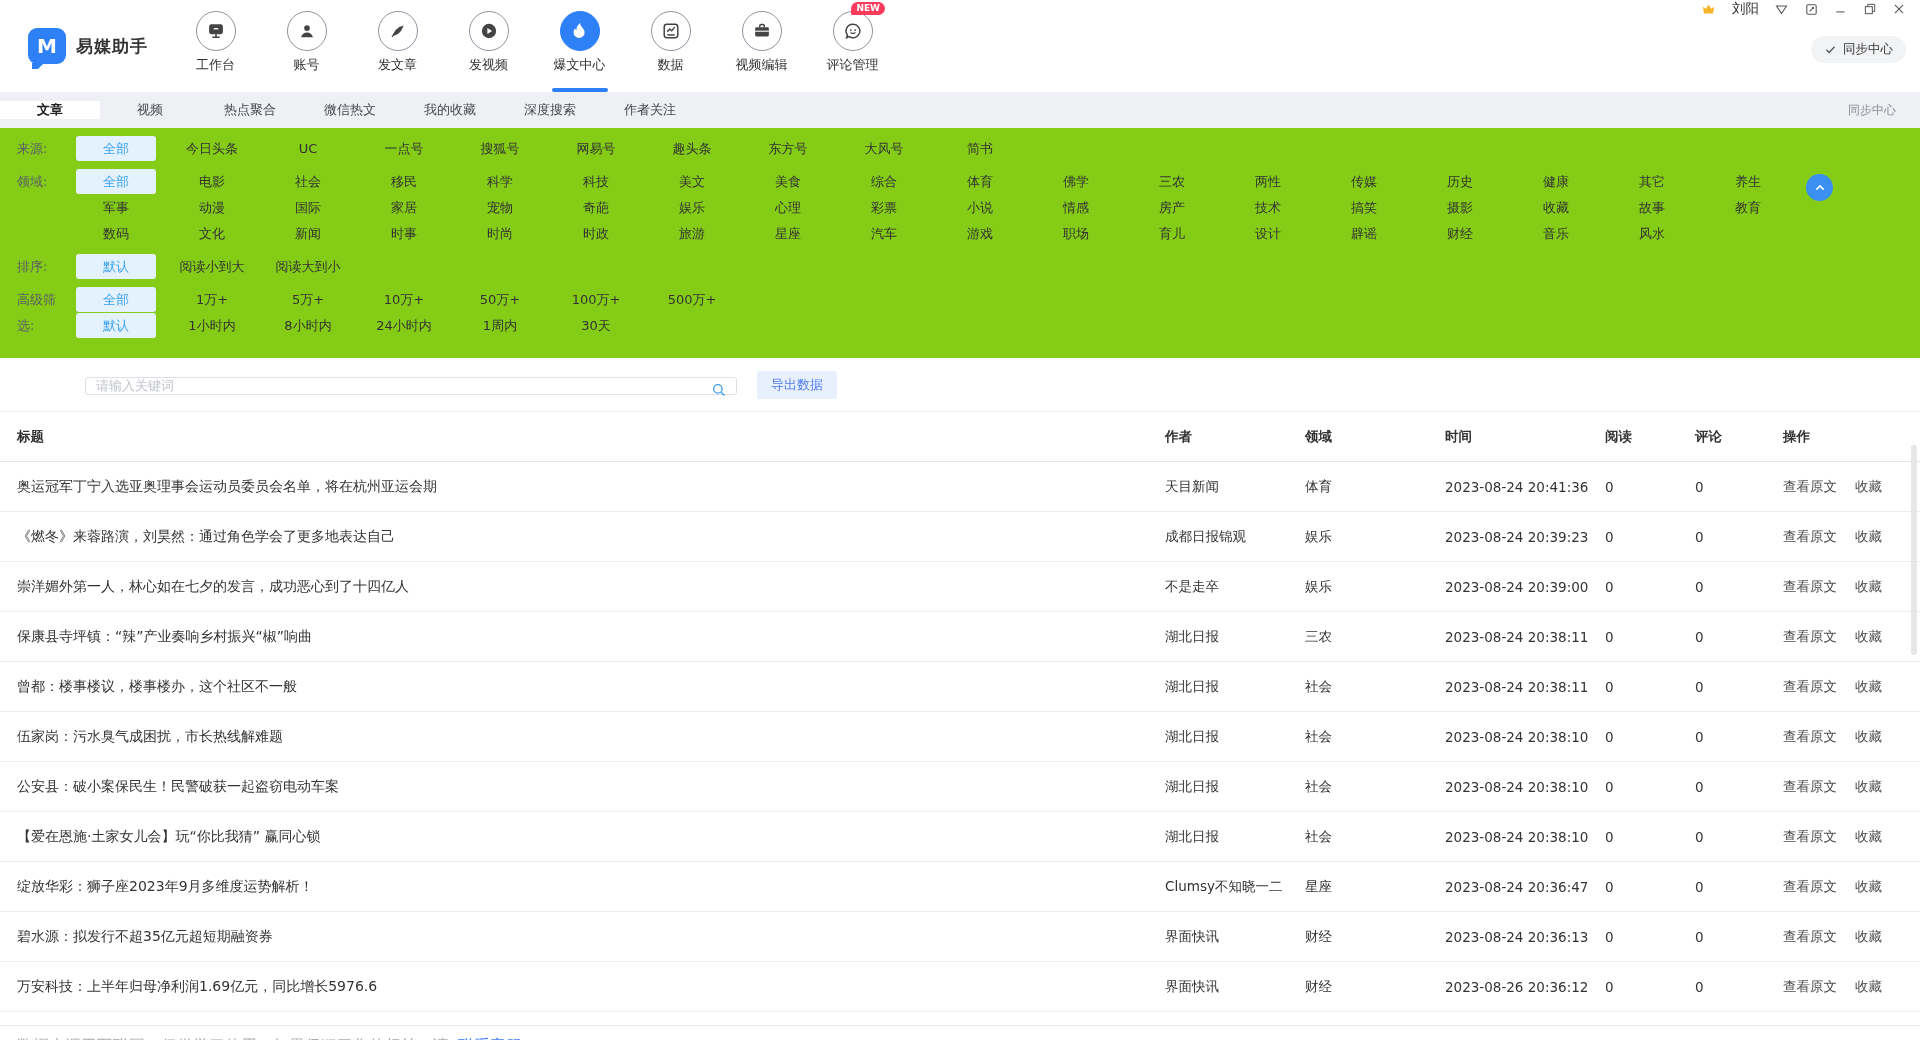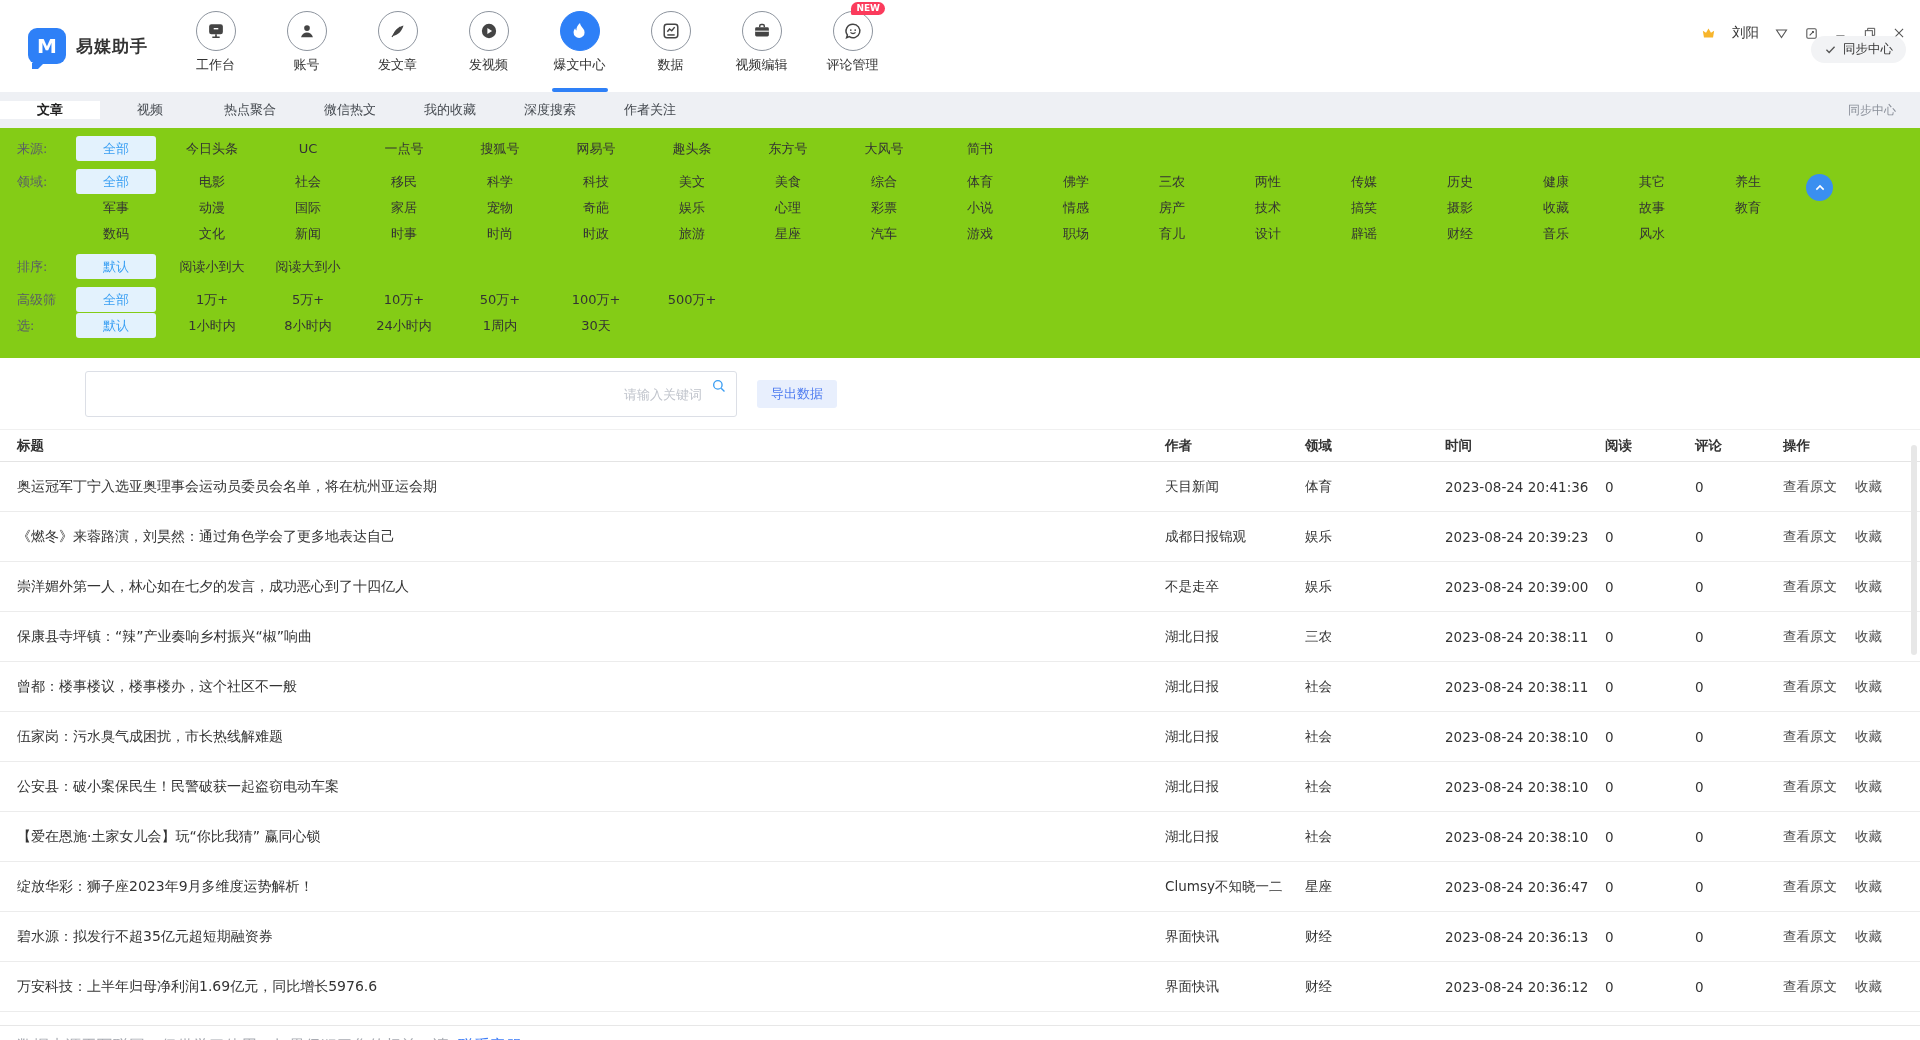--- a/index.html
+++ b/index.html
@@ -23,21 +23,21 @@
   .nav-item{width:91px;padding-top:11px;display:flex;flex-direction:column;align-items:center;
     position:relative;cursor:pointer;}
   .nav-circle{width:40px;height:40px;border:1px solid #8d949e;border-radius:50%;
     display:flex;align-items:center;justify-content:center;background:#fff;}
   .nav-item.active .nav-circle{background:var(--accent);border-color:var(--accent);}
   .nav-label{margin-top:5px;font-size:13px;}
   .nav-item.active::after{content:'';position:absolute;bottom:0;left:50%;margin-left:-28px;
     width:56px;height:4px;background:var(--accent);border-radius:2px;}
   .nav-badge{position:absolute;top:2px;right:13px;background:var(--badge);color:#fff;
     font-size:9px;font-weight:bold;padding:2px 5px;border-radius:8px 8px 8px 2px;line-height:1;}
-  .win{position:absolute;top:24px;right:14px;display:flex;align-items:center;gap:15px;}
+  .win{position:absolute;top:0;right:14px;display:flex;align-items:center;gap:15px;}
   .win .uname{font-size:13.5px;}
   .winbtn{cursor:pointer;display:flex;align-items:center;}
   .sync{position:absolute;top:36px;right:14px;height:27px;background:#f2f3f5;border:none;
     border-radius:14px;display:flex;align-items:center;gap:6px;padding:0 13px;font-size:12.5px;
     color:#333;cursor:pointer;font-family:inherit;}
   
   .tabbar{height:36px;background:var(--tabbar);display:flex;align-items:center;position:relative;}
   .tab{width:100px;display:flex;align-items:center;justify-content:center;font-size:13px;
     color:#44494f;cursor:pointer;}
   .tab.active{background:#fff;font-weight:600;color:#222;}
@@ -51,31 +51,31 @@
   .opts.narrow{grid-template-columns:repeat(10,96px);}
   .cell{height:26px;line-height:26px;text-align:center;font-size:13px;color:#333;cursor:pointer;}
   .chip{display:inline-block;width:80px;line-height:25px;background:var(--chip-bg);
     color:var(--chip-text);border-radius:3px;}
   .multirows{display:flex;flex-direction:column;}
   .collapse-btn{position:absolute;left:1806px;top:46px;width:27px;height:27px;border-radius:50%;
     background:#3a8ff0;border:none;display:flex;align-items:center;justify-content:center;cursor:pointer;}
   
   .searchrow{display:flex;align-items:center;margin:13px 0 0 85px;}
   .searchbox{position:relative;width:652px;}
-  .searchbox input{width:100%;height:46px;border:1px solid #dcdfe6;border-radius:3px;
-    padding:0 34px 0 10px;font-size:13px;color:#333;font-family:inherit;outline:none;text-align:right;}
+  .searchbox input{width:100%;height:18px;border:1px solid #dcdfe6;border-radius:3px;
+    padding:0 34px 0 10px;font-size:13px;color:#333;font-family:inherit;outline:none;}
   .searchbox input::placeholder{color:#c0c4cc;}
   .searchbox .mag{position:absolute;right:9px;top:6px;cursor:pointer;}
   .export{margin-left:20px;height:28px;padding:0 14px;background:var(--export-bg);
     color:var(--export-text);border:none;border-radius:3px;font-size:13px;cursor:pointer;font-family:inherit;text-align:center;}
   
   .tbl{margin-top:12px;}
   .trow{display:grid;grid-template-columns:1148px 140px 140px 160px 90px 88px auto;
     padding-left:17px;align-items:center;}
-  .thead{height:33px;font-weight:bold;font-size:13.5px;border-top:1px solid #f0f0f0;
+  .thead{height:51px;font-weight:bold;font-size:13.5px;border-top:1px solid #f0f0f0;
     border-bottom:1px solid #e4e4e4;}
   .tbody .trow{height:50px;border-bottom:1px solid var(--border);font-size:13.5px;}
   .tcell-title{font-size:14px;white-space:nowrap;overflow:hidden;text-overflow:ellipsis;padding-right:20px;}
   .actions{display:flex;gap:18px;}
   .actions span{cursor:pointer;color:#4d4d4d;white-space:nowrap;}
   .vscroll{position:absolute;right:3px;top:445px;width:6px;height:210px;background:#e7e7e7;border-radius:3px;}
   
   .ftr{margin-top:13px;border-top:1px solid #e7e7e7;padding:10px 0 0 17px;font-size:16px;color:#a8abb2;}
   .ftr a{color:#3f7ef7;text-decoration:underline;cursor:pointer;margin-left:4px;}
 </style>
@@ -486,21 +486,21 @@
         <span>0</span>
         <span class="actions">
           <span>查看原文</span>
           <span>收藏</span>
         </span>
       </div>
       <div class="trow">
         <span class="tcell-title">万安科技：上半年归母净利润1.69亿元，同比增长5976.6</span>
         <span>界面快讯</span>
         <span>财经</span>
-        <span>2023-08-24 20:36:12</span>
+        <span>2023-08-26 20:36:12</span>
         <span>0</span>
         <span>0</span>
         <span class="actions">
           <span>查看原文</span>
           <span>收藏</span>
         </span>
       </div>
     </div>
 </div>
 <div class="vscroll"></div>

